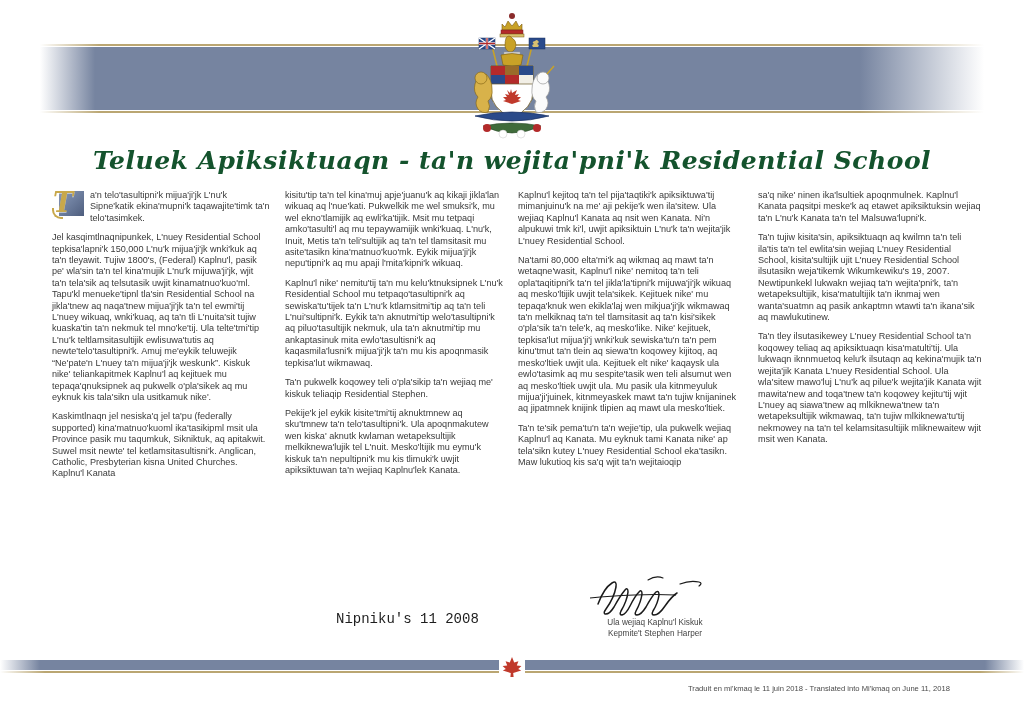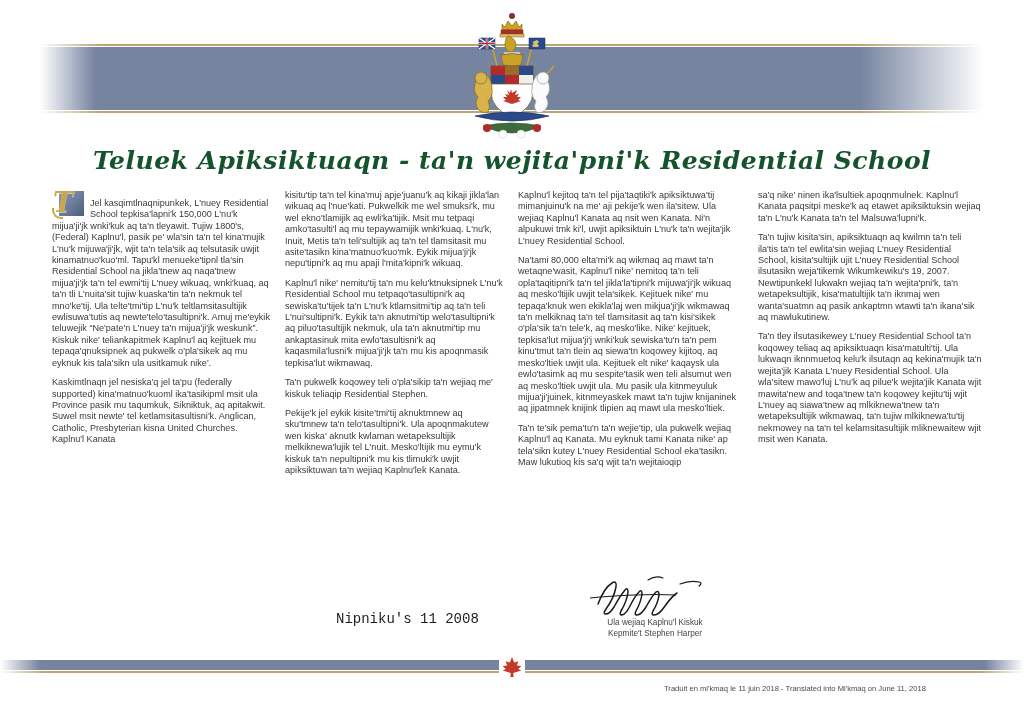--- a/index.html
+++ b/index.html
@@ -199,21 +199,21 @@
     left: 50%;
     top: -4px;
     transform: translateX(-50%);
     width: 26px;
     height: 22px;
     background: #ffffff;
     text-align: center;
   }
   .footer-note {
     position: absolute;
-    left: 664px;
+    left: 688px;
     top: 684px;
     font-size: 7.6px;
     color: #4a4a4a;
   }
 </style>
 </head>
 <body>
 
 <div class="header-banner">
   <div class="banner-rule top"></div>
@@ -278,20 +278,21 @@
 
 <div class="columns">
 
   <div class="col">
     <p>
       <span class="dropcap">
         <span class="dropcap-box"></span>
         <span class="dropcap-letter">T</span>
         <span class="dropcap-swirl"></span>
       </span>
+      <span>a'n telo'tasultipni'k mijua'ji'jk L'nu'k Sipne'katik ekina'mupni'k taqawajite'timk ta'n telo'tasimkek.</span>
     </p>
     <p>Jel  kasqimtlnaqnipunkek, L'nuey Residential School tepkisa'lapni'k 150,000 L'nu'k mijua'ji'jk wnki'kuk aq ta'n tleyawit. Tujiw 1800's, (Federal) Kaplnu'l, pasik pe' wla'sin ta'n tel kina'mujik L'nu'k mijuwa'ji'jk, wjit ta'n tela'sik aq telsutasik uwjit kinamatnuo'kuo'ml. Tapu'kl menueke'tipnl tla'sin Residential School na jikla'tnew aq naqa'tnew mijua'ji'jk ta'n tel ewmi'tij L'nuey wikuaq, wnki'kuaq, aq ta'n tli L'nuita'sit tujiw kuaska'tin ta'n nekmuk tel mno'ke'tij. Ula telte'tmi'tip L'nu'k teltlamsitasultijik ewlisuwa'tutis aq newte'telo'tasultipni'k. Amuj me'eykik teluwejik “Ne'pate'n L'nuey ta'n mijua'ji'jk weskunk”. Kiskuk nike' teliankapitmek Kaplnu'l aq kejituek mu tepaqa'qnuksipnek aq pukwelk o'pla'sikek aq mu eyknuk kis tala'sikn ula usitkamuk nike'.</p>
     <p>Kaskimtlnaqn jel nesiska'q jel ta'pu (federally supported) kina'matnuo'kuoml ika'tasikipml msit ula Province pasik mu taqumkuk, Sikniktuk, aq apitakwit. Suwel msit newte' tel ketlamsitasultisni'k. Anglican, Catholic, Presbyterian kisna United Churches. Kaplnu'l Kanata</p>
   </div>
 
   <div class="col">
     <p>kisitu'tip ta'n tel kina'muj apje'juanu'k aq kikaji jikla'lan wikuaq aq l'nue'kati. Pukwelkik me wel smuksi'k, mu wel ekno'tlamijik aq ewli'ka'tijik. Msit mu tetpaqi amko'tasulti'l aq mu tepaywamijik wnki'kuaq. L'nu'k, Inuit, Metis ta'n teli'sultijik aq ta'n tel tlamsitasit mu asite'tasikn kina'matnuo'kuo'mk. Eykik mijua'ji'jk nepu'tipni'k aq mu apaji l'mita'kipni'k wikuaq.</p>
     <p>Kaplnu'l nike' nemitu'tij ta'n mu kelu'ktnuksipnek L'nu'k Residential School mu tetpaqo'tasultipni'k aq sewiska'tu'tijek ta'n L'nu'k ktlamsitmi'tip aq ta'n teli L'nui'sultipni'k. Eykik ta'n aknutmi'tip welo'tasultipni'k aq piluo'tasultijik nekmuk, ula ta'n aknutmi'tip mu ankaptasinuk mita ewlo'tasultisni'k aq kaqasmila'lusni'k mijua'ji'jk ta'n mu kis apoqnmasik tepkisa'lut wikmawaq.</p>
     <p>Ta'n pukwelk koqowey teli o'pla'sikip ta'n wejiaq me' kiskuk teliaqip Residential Stephen.</p>
     <p>Pekije'k jel eykik kisite'tmi'tij aknuktmnew aq sku'tmnew ta'n telo'tasultipni'k. Ula apoqnmakutew wen kiska' aknutk kwlaman wetapeksultijik melkiknewa'lujik tel L'nuit. Mesko'ltijik mu eymu'k kiskuk ta'n nepultipni'k mu kis tlimuki'k uwjit apiksiktuwan ta'n wejiaq Kaplnu'lek Kanata.</p>

